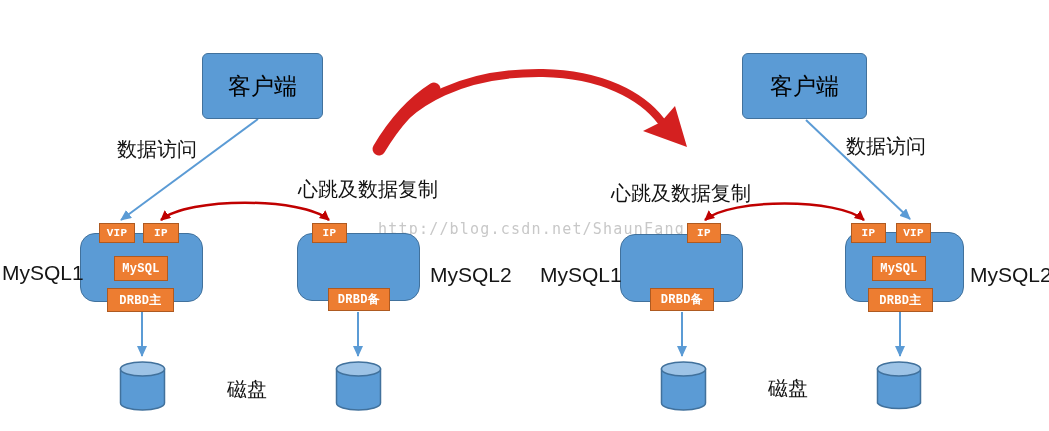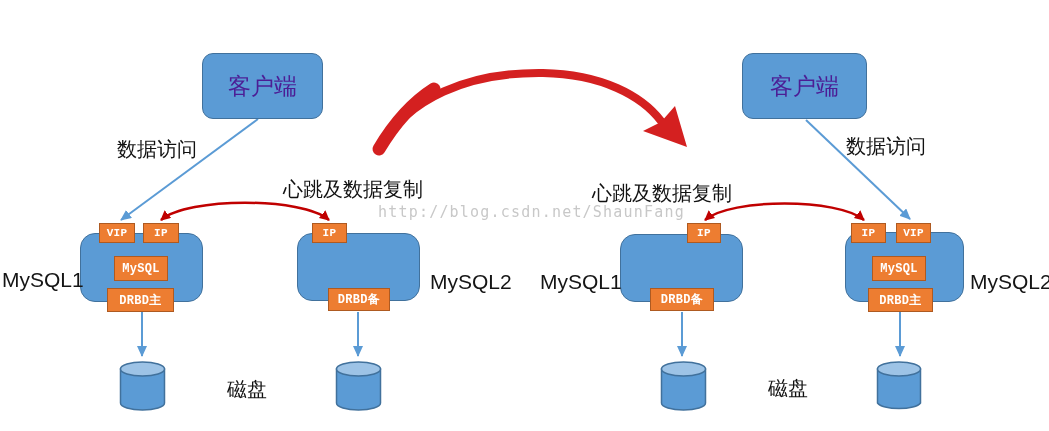--- a/index.html
+++ b/index.html
@@ -3,42 +3,41 @@
 <meta charset="utf-8">
 <style>
   html,body{margin:0;padding:0;background:#fff;}
   #stage{
     position:relative;width:1049px;height:431px;background:#fff;overflow:hidden;
     font-family:"Liberation Sans",sans-serif;
   }
   #stage svg{position:absolute;left:0;top:0;z-index:1;}
   .abs{position:absolute;box-sizing:border-box;}
   .client{
-    background:#5b9bd5;border:1.5px solid #41719c;border-radius:11px;
+    background:#5b9bd5;border:1.5px solid #41719c;border-radius:6px;
     display:flex;align-items:center;justify-content:center;
-    color:#4c1d95;font-family:"DejaVu Serif",serif;font-size:23px;z-index:2;
+    color:#000000;font-family:"DejaVu Serif",serif;font-size:23px;z-index:2;
   }
   .node{
     background:#5b9bd5;border:1.5px solid #41719c;border-radius:15px;z-index:2;
   }
   .badge{
     background:#ed7d31;border:1px solid #ae5a21;z-index:3;
     display:flex;align-items:center;justify-content:center;
     color:#fff;font-size:11px;font-weight:bold;letter-spacing:.3px;
     font-family:Liberation Mono, monospace;white-space:nowrap;
   }
   .cn{
     font-family:Liberation Sans, sans-serif;font-size:20px;color:#111;z-index:2;
     white-space:nowrap;
   }
-  .cn.center{text-align:left;}
+  .cn.center{text-align:center;}
   .node-label{
     font-family:"Liberation Sans",sans-serif;font-size:21px;color:#151515;z-index:2;
     white-space:nowrap;
-    margin-top:7px;
   }
   .title{
     font-family:"DejaVu Serif",serif;font-size:22px;font-weight:bold;color:#d42020;
     text-align:center;z-index:2;white-space:nowrap;
   }
   .watermark{
     font-family:"DejaVu Sans Mono",monospace;font-size:15px;color:#c8c8c8;
     letter-spacing:1.2px;z-index:0;white-space:nowrap;
   }
 </style>
@@ -85,21 +84,21 @@
     <g>
       <path d="M661.5 369 v34 a22 7 0 0 0 44 0 v-34 z" fill="#5b9bd5" stroke="#41719c" stroke-width="1.5"></path>
       <ellipse cx="683.5" cy="369" rx="22" ry="7" fill="#9dc3e6" stroke="#41719c" stroke-width="1.5"></ellipse>
     </g>
     <g>
       <path d="M877.5 369 v34 a22 7 0 0 0 43 0 v-34 z" fill="#5b9bd5" stroke="#41719c" stroke-width="1.5"></path>
       <ellipse cx="899" cy="369" rx="21.5" ry="7" fill="#9dc3e6" stroke="#41719c" stroke-width="1.5"></ellipse>
     </g>
   </svg>
 
-  <div class="abs watermark" style="left:378px;top:203px;">http://blog.csdn.net/ShaunFang</div>
+  <div class="abs watermark" style="left:378px;top:220px;">http://blog.csdn.net/ShaunFang</div>
 
 
   <div class="abs client" style="left:202px;top:53px;width:121px;height:66px;">
     <span>客户端</span>
   </div>
   <div class="abs cn" style="left:117px;top:136px;">数据访问</div>
   <div class="abs cn center" style="left:283px;top:176px;width:170px;">心跳及数据复制</div>
 
   <div class="abs node" style="left:80px;top:233px;width:123px;height:69px;"></div>
   <div class="abs badge" style="left:99px;top:223px;width:36px;height:20px;">VIP</div>

